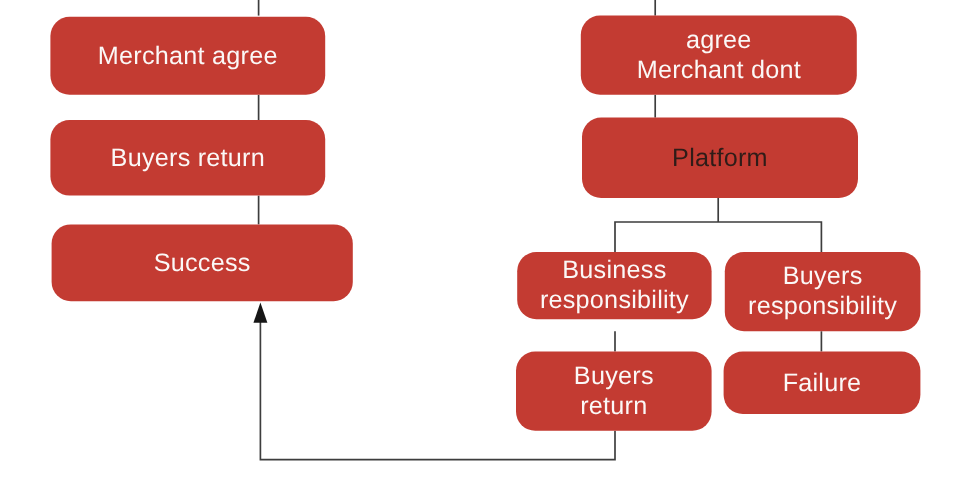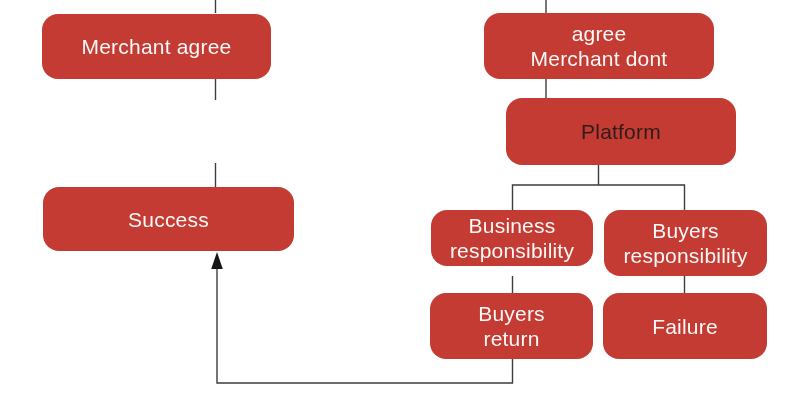--- a/index.html
+++ b/index.html
@@ -34,21 +34,20 @@
     justify-content: center;
     text-align: center;
     font-size: 21px;
     font-weight: 300;
     line-height: 25px;
     letter-spacing: 0.2px;
     box-sizing: border-box;
   }
   .node.dark-text {
     color: var(--node-dark-text, #2f1c18);
-    margin-left: 21px;
   }
   .node span {
     display: block;
     white-space: nowrap;
   }
 </style>
 </head>
 <body>
 
 <div id="canvas" style="--node-fill: #c33b32; --node-text: #fbf8f7; --node-dark-text: #2f1c18;">
@@ -64,20 +63,23 @@
     <path d="M512.5 276 V293"></path>
     <path d="M684.5 276 V293"></path>
     <path d="M512.5 359 V383 H217 V267"></path>
     <polygon points="217,252 211.2,269 222.8,269" fill="#161616" stroke="none"></polygon>
   </svg>
 
   <div class="node" style="left:42px; top:14px; width:229px; height:65px">
     <span>Merchant agree</span>
   </div>
 
+  <div class="node" style="left:42px; top:100px; width:229px; height:63px">
+    <span>Buyers return</span>
+  </div>
 
   <div class="node" style="left:43px; top:187px; width:251px; height:64px">
     <span>Success</span>
   </div>
 
   <div class="node" style="left:484px; top:13px; width:230px; height:66px">
     <span>agree</span>
     <span>Merchant dont</span>
   </div>
 
@@ -93,17 +95,17 @@
   <div class="node" style="left:604px; top:210px; width:163px; height:66px">
     <span>Buyers</span>
     <span>responsibility</span>
   </div>
 
   <div class="node" style="left:430px; top:293px; width:163px; height:66px">
     <span>Buyers</span>
     <span>return</span>
   </div>
 
-  <div class="node" style="left:603px; top:293px; width:164px; height:66px">
+  <div class="node" style="left:603px; top:293px; width:164px; height:52px">
     <span>Failure</span>
   </div>
 
 </div>
 
 </body></html>

